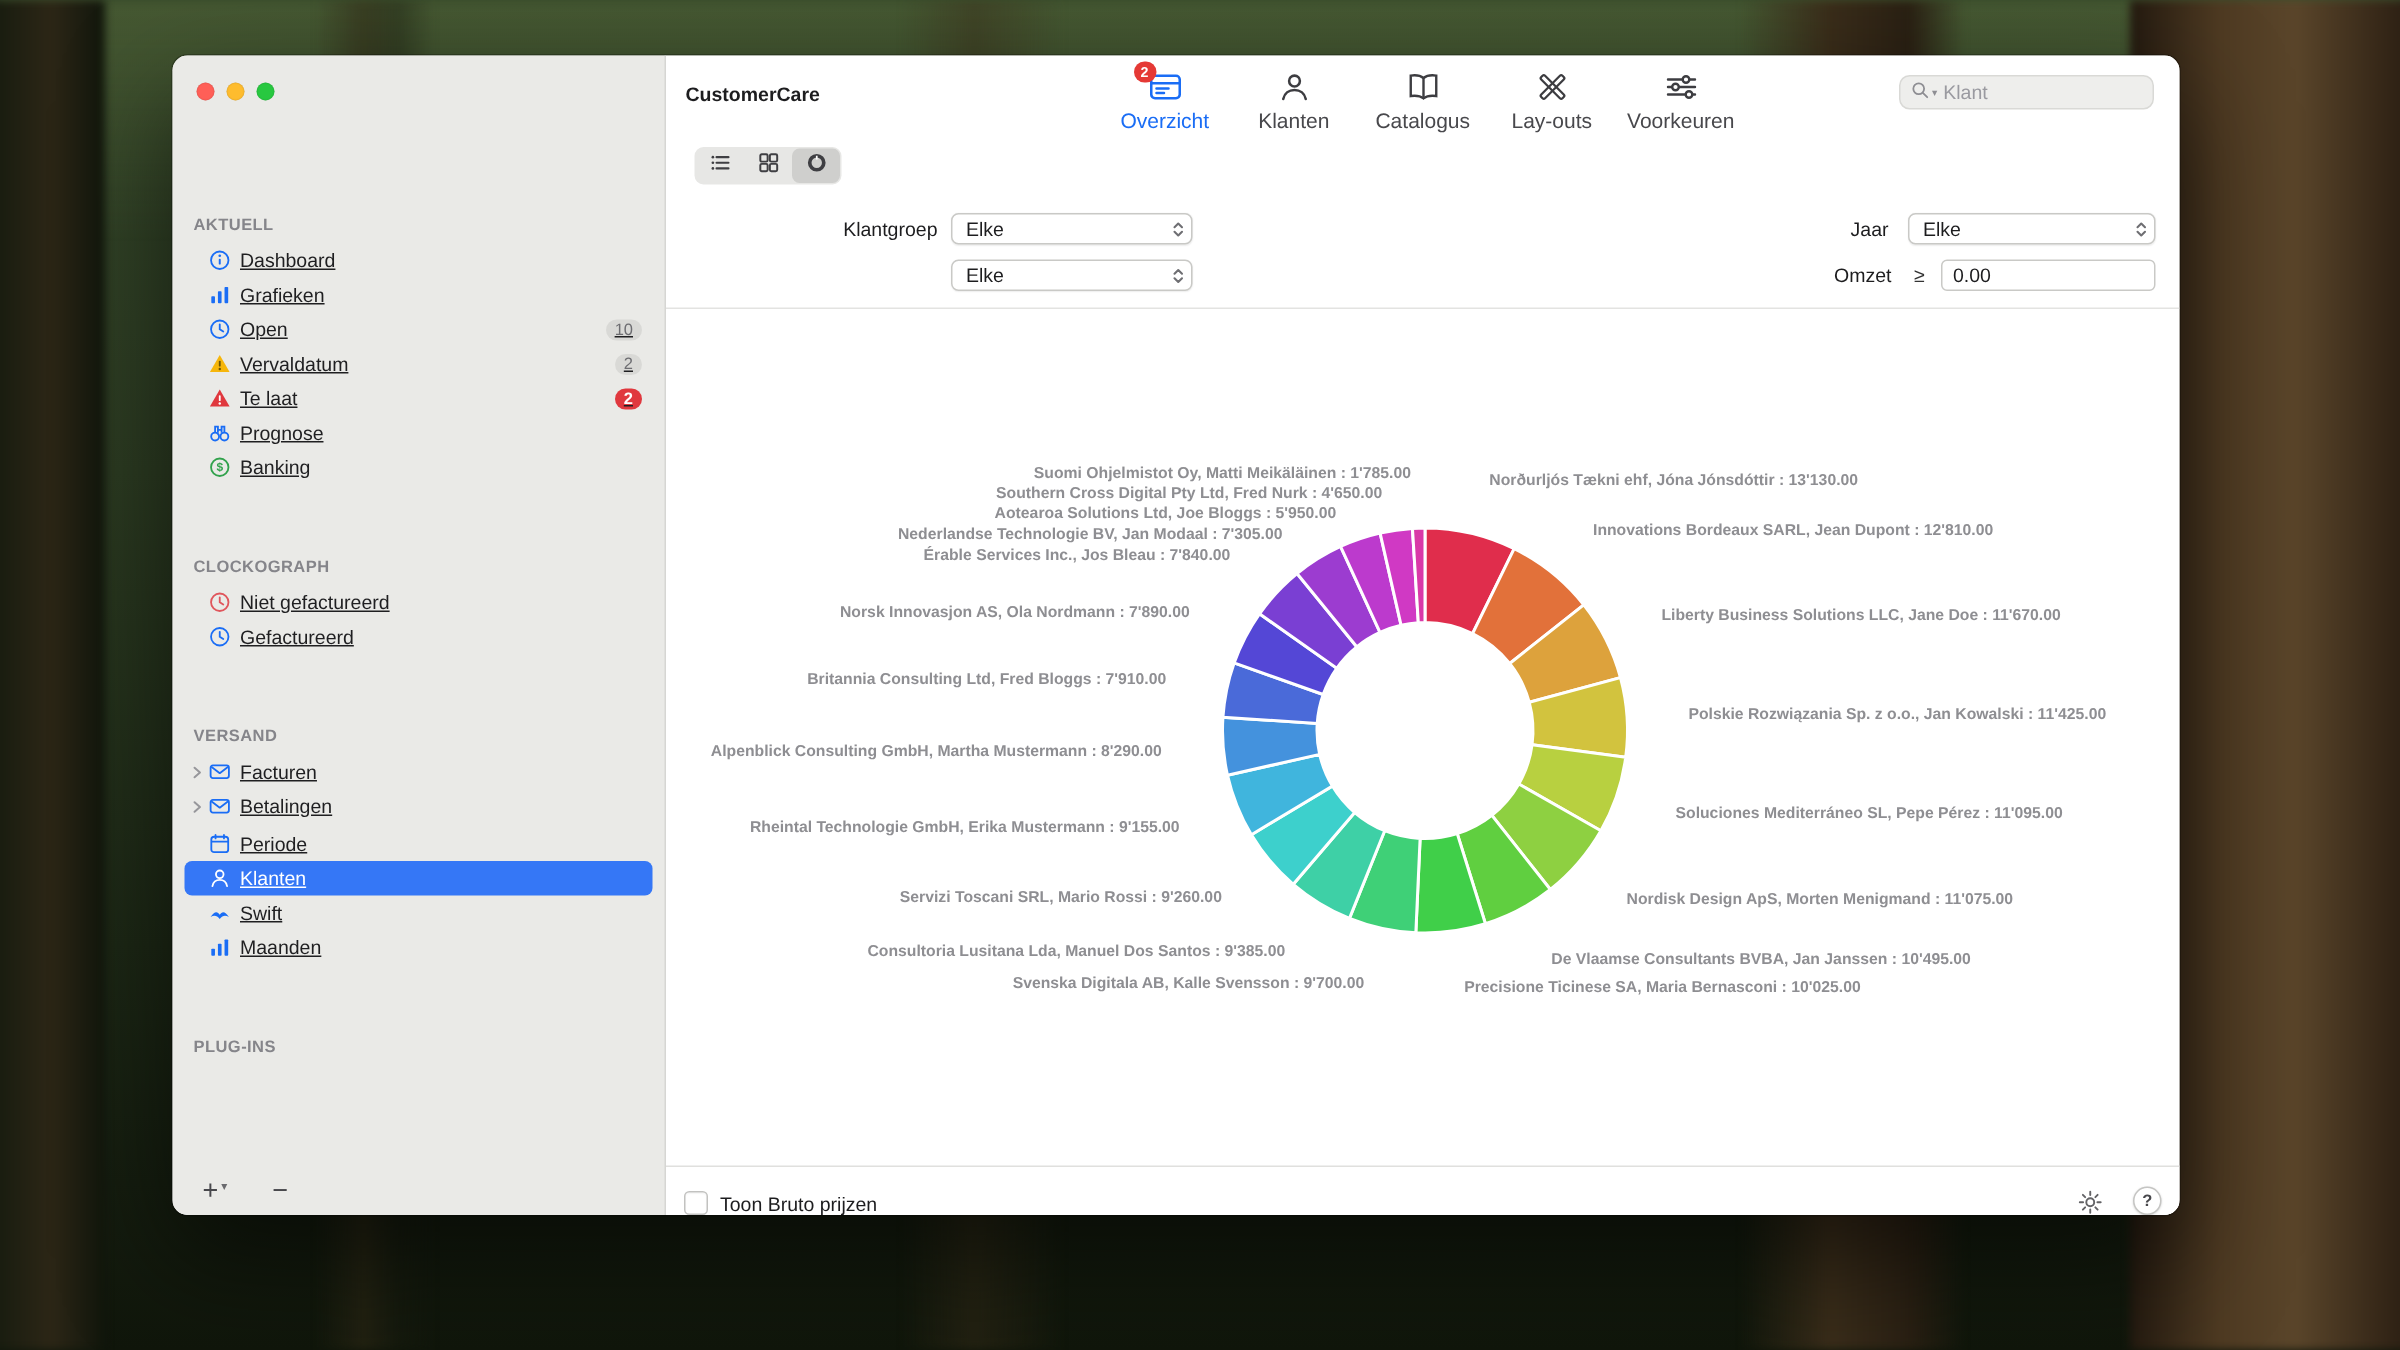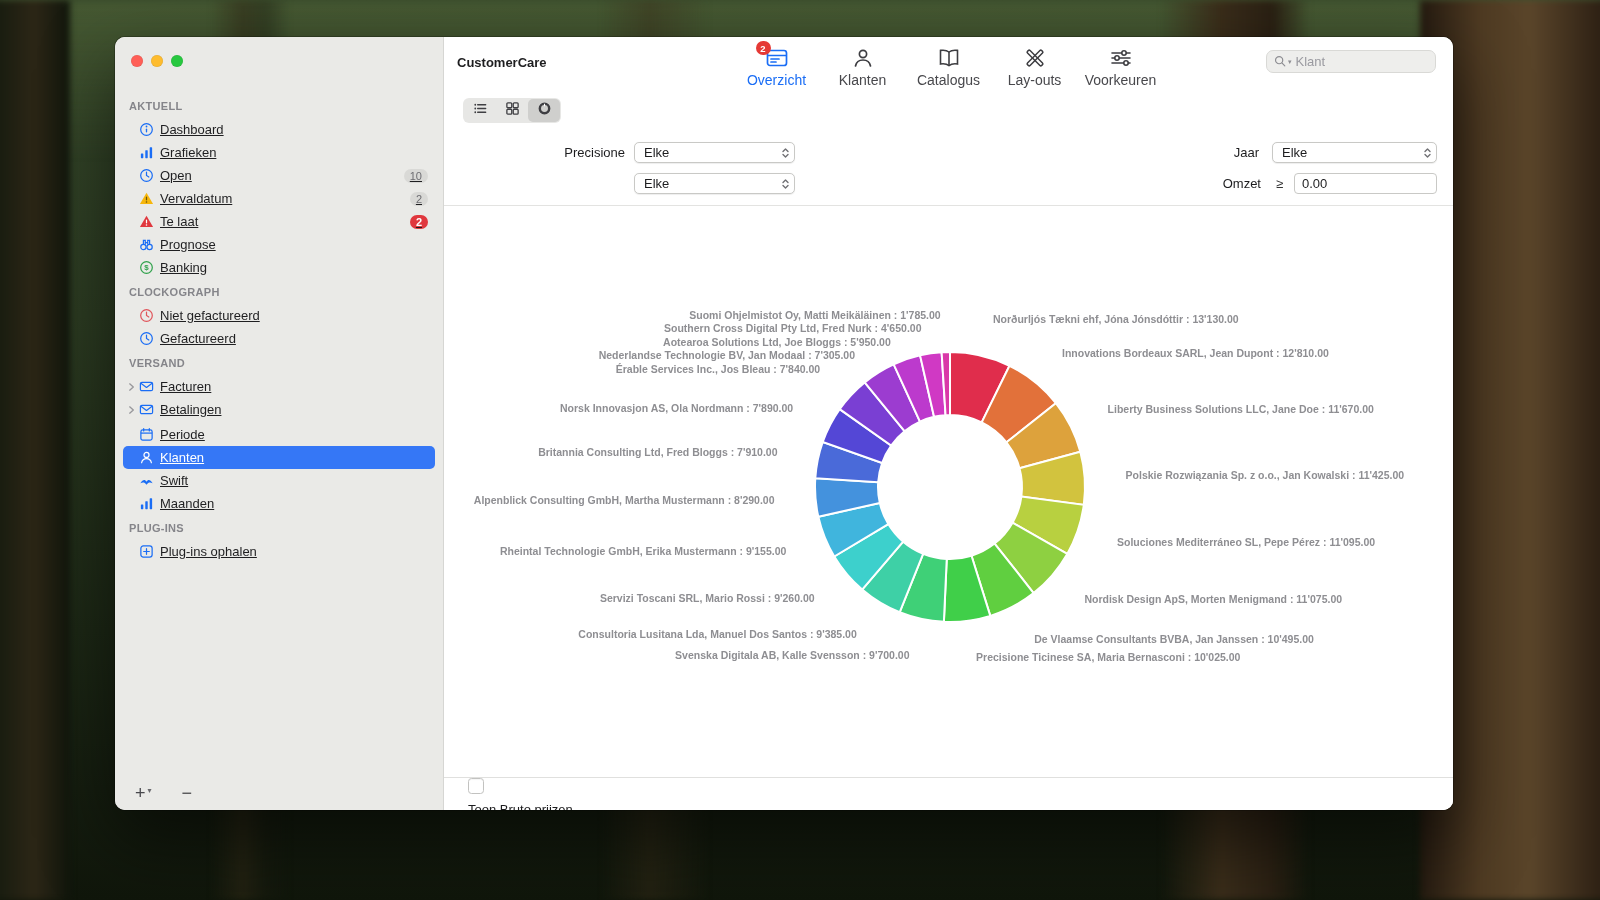--- a/index.html
+++ b/index.html
@@ -25,21 +25,21 @@
 
   
   .sidebar{position:absolute;left:0;top:0;bottom:0;width:329px;
     background:rgba(233,233,230,.97);border-right:1px solid #d6d6d3;box-sizing:border-box;}
   .traffic{position:absolute;top:18px;left:16px;display:flex;gap:8px;}
   .tl{width:12px;height:12px;border-radius:50%;display:inline-block;box-shadow:inset 0 0 1px rgba(0,0,0,.25);}
   .tl.red{background:#ff5f57}.tl.yellow{background:#febc2e}.tl.green{background:#28c840}
   .sb-sections{position:absolute;top:58px;left:8px;right:8px;}
   .sb-section{margin-bottom:2px;}
   .sb-header{height:23px;line-height:23px;font-size:11px;font-weight:700;color:#85858a;
-    letter-spacing:.3px;padding-left:6px;}
+    letter-spacing:.3px;padding-left:6px;margin-top:44px;}
   .sb-item{height:23px;display:flex;align-items:center;border-radius:5px;
     font-size:13px;color:#1f1f21;padding:0 7px 0 2px;cursor:default;text-decoration:underline;}
   .sb-item.selected{background:#3577f6;color:#fff;}
   .sb-chev{width:13px;flex:0 0 13px;display:flex;justify-content:center;align-items:center;}
   .icon{width:17px;height:16px;display:flex;align-items:center;justify-content:center;margin-right:5px;flex:0 0 17px;}
   .sb-label{white-space:nowrap;}
   .sb-badge{margin-left:auto;font-size:11px;color:#6d6d71;background:rgba(0,0,0,.07);
     border-radius:9px;padding:1px 6px;font-weight:500;}
   .sb-badge.red{background:#e0383e;color:#fff;font-weight:700;}
   .sb-footer{position:absolute;bottom:8px;left:20px;display:flex;align-items:center;gap:30px;color:#48484c;}
@@ -89,21 +89,21 @@
     border-radius:4px;font-size:13px;text-align:left;padding:0 7px;box-sizing:border-box;
     font-family:inherit;color:#1d1d1f;outline:none;}
 
   .divider{position:absolute;top:168px;left:0;right:0;height:1px;background:#e3e3e1;}
 
   .chart{position:absolute;top:169px;left:0;width:1009px;height:572px;}
   .chart-label{font-family:"Liberation Sans","DejaVu Sans",sans-serif;font-size:10.5px;
     font-weight:700;fill:#8e8e92;}
 
   .statusbar{position:absolute;bottom:0;left:0;right:0;height:33px;border-top:1px solid #e0e0de;
-    display:flex;align-items:flex-start;padding:0 24px;gap:8px;background:#fff;box-sizing:border-box;flex-direction:column;}
+    display:flex;align-items:flex-end;padding:0 12px;gap:8px;background:#fff;box-sizing:border-box;}
   .checkbox{width:14px;height:14px;border:1px solid #c2c2c0;border-radius:3.5px;background:#fff;
     box-shadow:inset 0 1px 1px rgba(0,0,0,.04);flex:0 0 14px;}
   .cb-label{font-size:13px;color:#1d1d1f;}
   .gear{margin-left:auto;display:flex;align-items:center;}
   .help{width:17px;height:17px;border-radius:50%;border:1px solid #c5c5c3;color:#48484c;font-size:11px;
     font-weight:700;display:flex;align-items:center;justify-content:center;margin-left:12px;
     background:#fff;box-shadow:0 .5px 1.5px rgba(0,0,0,.18);}
 </style>
 </head>
 <body>
@@ -301,30 +301,20 @@
                 <rect x="2" y="9" width="2.6" height="5" rx=".6" fill="#1a6df5"></rect>
                 <rect x="6.7" y="5.5" width="2.6" height="8.5" rx=".6" fill="#1a6df5"></rect>
                 <rect x="11.4" y="2.5" width="2.6" height="11.5" rx=".6" fill="#1a6df5"></rect>
               </svg>
             </span>
             <span class="sb-label">Maanden</span>
           </div>
         </div>
         <div class="sb-section">
           <div class="sb-header">PLUG-INS</div>
-          <div class="sb-item">
-            <span class="sb-chev"></span>
-            <span class="icon">
-              <svg width="15" height="15" viewBox="0 0 16 16">
-                <rect x="2" y="2" width="12" height="12" rx="2.6" fill="none" stroke="#1a6df5" stroke-width="1.3"></rect>
-                <path d="M8 5v6M5 8h6" stroke="#1a6df5" stroke-width="1.3" stroke-linecap="round"></path>
-              </svg>
-            </span>
-            <span class="sb-label">Plug-ins ophalen</span>
-          </div>
         </div>
       </nav>
     <div class="sb-footer">
       <span class="sb-add">
           <span>+</span>
           <span class="caret">▾</span>
         </span>
       <span class="sb-remove">−</span>
     </div>
   </aside>
@@ -424,21 +414,21 @@
         </div>
         <div class="seg-btn active">
           <span><svg width="15" height="15" viewBox="0 0 16 16">
               <circle cx="8" cy="8" r="5" fill="none" stroke="#3f3f43" stroke-width="2.6"></circle>
               <path d="M8 3v2.6" stroke="#fff" stroke-width="1.2"></path>
             </svg></span>
         </div>
       </div>
 
     <div class="filters">
-      <div class="f-label fl-klantgroep">Precisione</div>
+      <div class="f-label fl-klantgroep">Klantgroep</div>
       <div class="dropdown dd-klantgroep">
         <span>Elke</span>
         <span class="dd-chev">
             <svg width="9" height="13" viewBox="0 0 9 13">
               <path d="M2 5 4.5 2.5 7 5M2 8 4.5 10.5 7 8" fill="none" stroke="#707074" stroke-width="1.4" stroke-linecap="round" stroke-linejoin="round"></path>
             </svg>
           </span>
       </div>
       <div class="f-label fl-land">Land</div>
       <div class="dropdown dd-land">

